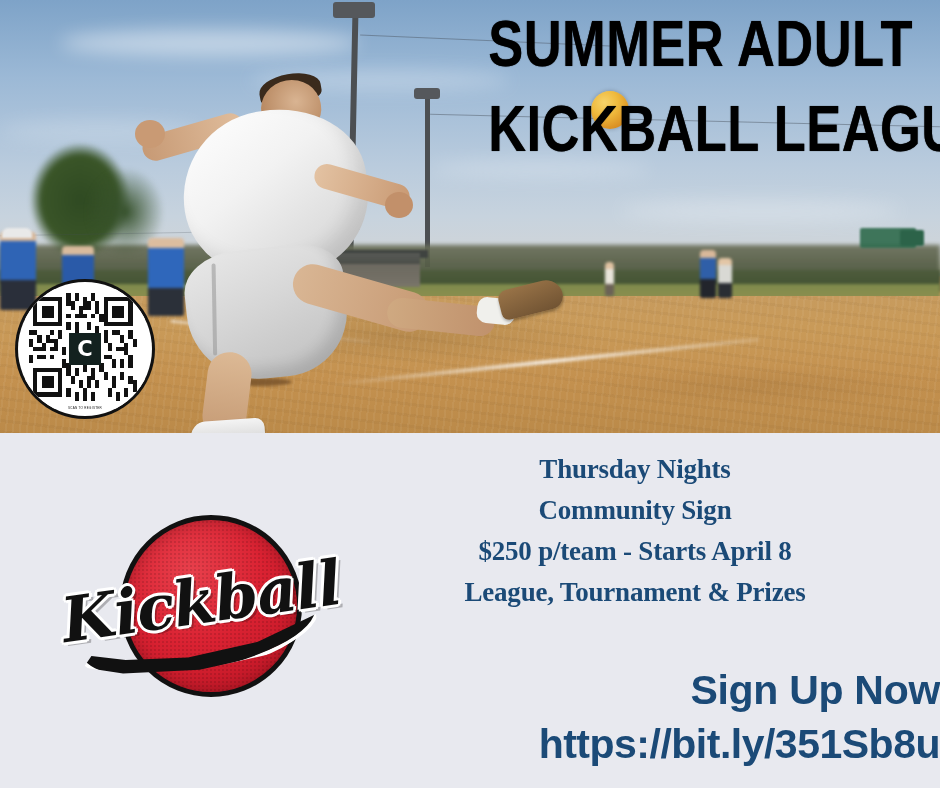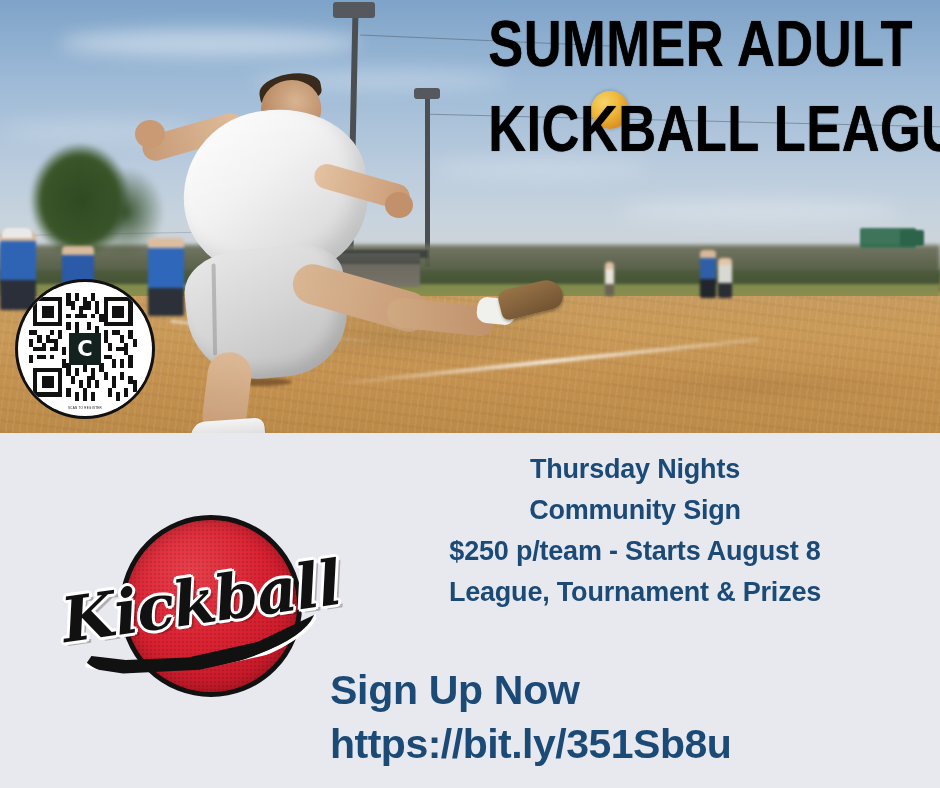--- a/index.html
+++ b/index.html
@@ -309,24 +309,25 @@
     color:#1b4a77;
     font-family:"Liberation Sans", sans-serif;
     font-weight:700;
   }
   .info .line {
     display:block;
     font-size:27px;
     line-height:41px;
     white-space:nowrap;
     letter-spacing:-.2px;
+    font-family:Liberation Serif, serif;
   }
   .cta {
     position:absolute; left:330px; top:230px; width:610px;
-    text-align:left; color:#1b4a77;
+    text-align:right; color:#1b4a77;
     font-family:"Liberation Sans", sans-serif; font-weight:700;
   }
   .cta .big { display:block; font-size:41px; line-height:54px; letter-spacing:-.3px;}
   .cta .url { display:block; font-size:41px; line-height:54px; letter-spacing:-.5px;}
 </style>
 </head>
 <body>
 
 <div class="flyer">
 
@@ -497,21 +498,21 @@
 
     <div class="logo">
       <div class="logo-disc"></div>
       <div class="logo-swoosh"></div>
       <div class="logo-script">Kickball</div>
     </div>
 
     <div class="info">
       <span class="line">Thursday Nights</span>
       <span class="line">Community Sign</span>
-      <span class="line">$250 p/team - Starts August 8</span>
+      <span class="line">$250 p/team - Starts April 8</span>
       <span class="line">League, Tournament &amp; Prizes</span>
     </div>
 
     <div class="cta">
       <span class="big">Sign Up Now</span>
       <span class="url">https://bit.ly/351Sb8u</span>
     </div>
 
   </div>
 </div>

